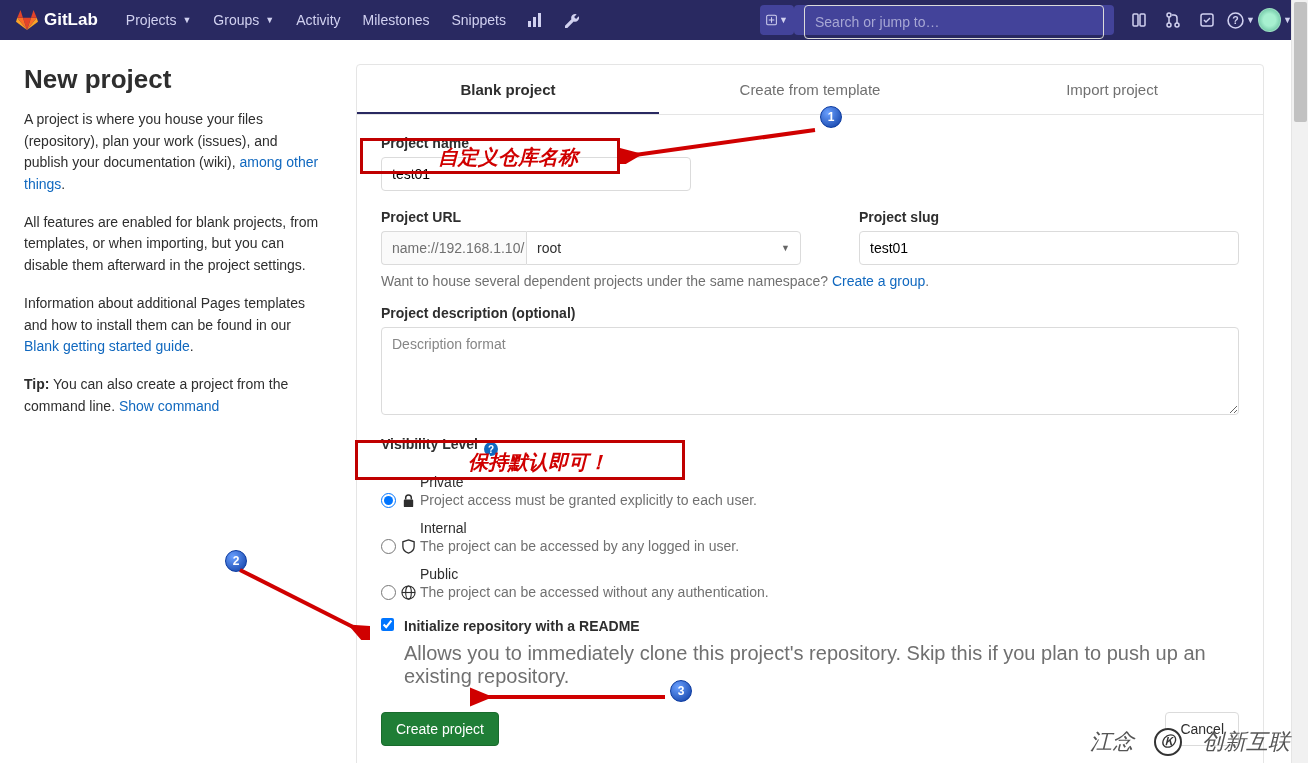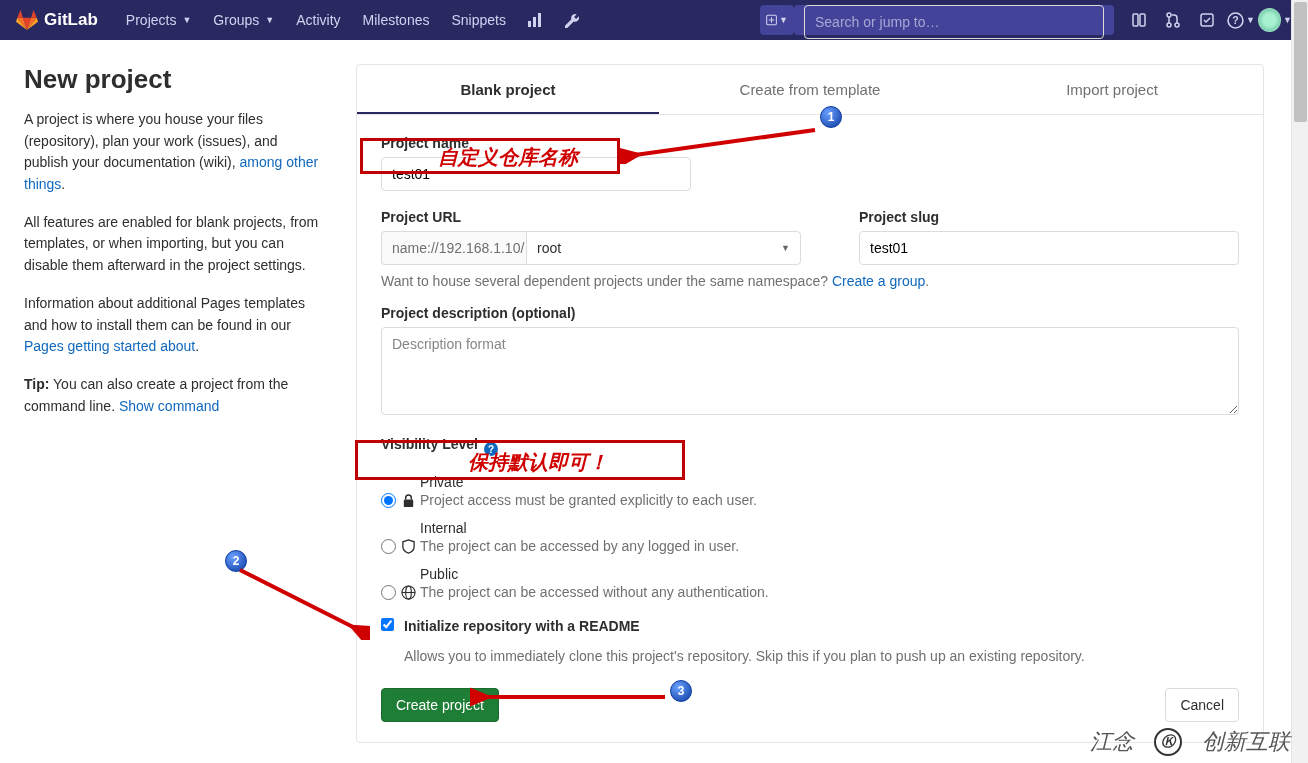--- a/index.html
+++ b/index.html
@@ -45,21 +45,21 @@
 .section-gap { margin-top: 18px; }
 .vislabel { display: flex; align-items: center; gap: 6px; }
 .qmark { width: 14px; height: 14px; border-radius: 50%; background: #1068bf; color: #fff; font-size: 10px; display: inline-flex; align-items: center; justify-content: center; font-weight: bold; }
 .radio-row { display: flex; align-items: flex-end; gap: 4px; margin: 12px 0; }
 .radio-row input[type=radio] { margin-top: 3px; width: 15px; height: 15px; }
 .radio-icon { width: 16px; display: flex; justify-content: center; margin-top: 1px; }
 .radio-body .rt { font-size: 14px; color: #2e2e2e; }
 .radio-body .rd { font-size: 14px; color: #707070; margin-top: 2px; }
 .checkbox-row { display: flex; align-items: flex-start; gap: 10px; margin-top: 18px; }
 .checkbox-row .ct { font-weight: 600; font-size: 14px; }
-.checkbox-row .cd { color: #707070; font-size: 14px; margin-top: 14px; }
+.checkbox-row .cd { color: #707070; font-size: 20px; margin-top: 8px; }
 .buttons { display: flex; justify-content: space-between; margin-top: 24px; }
 .btn-primary { background: #1f7e36; color: #fff; border: 1px solid #196b2d; border-radius: 4px; padding: 8px 14px; font-size: 14px; cursor: pointer; }
 .btn-secondary { background: #fff; border: 1px solid #dbdbdb; border-radius: 4px; padding: 8px 14px; font-size: 14px; cursor: pointer; color: #2e2e2e; }
 
 
 .anno-box { position: absolute; border: 3px solid #c00000; pointer-events: none; }
 .anno-text { position: absolute; color: #d00000; font-style: italic; font-family: KaiTi, STKaiti, serif; font-size: 20px; font-weight: 700; text-shadow: 1px 1px 0 #fff; pointer-events: none; white-space: nowrap; }
 .anno-badge { position: absolute; width: 22px; height: 22px; border-radius: 50%; background: radial-gradient(circle at 35% 30%, #6aa0ff, #0b3aa0); color: #fff; font-size: 12px; font-weight: bold; display: flex; align-items: center; justify-content: center; border: 1px solid #0b3aa0; pointer-events: none; }
 .anno-arrow { position: absolute; pointer-events: none; }
 .watermark { position: fixed; bottom: 6px; right: 18px; font-family: KaiTi, STKaiti, serif; font-size: 22px; font-style: italic; color: #555; display:flex; align-items:center; gap:20px; }
@@ -154,21 +154,21 @@
       <div class="avatar"></div>
       <span class="chev">▼</span>
     </div>
 </div>
 
 <div class="page">
   <div class="sidebar">
     <h1>New project</h1>
     <p><span>A project is where you house your files (repository), plan your work (issues), and publish your documentation (wiki), </span><a href="#">among other things</a>.</p>
     <p>All features are enabled for blank projects, from templates, or when importing, but you can disable them afterward in the project settings.</p>
-    <p><span>Information about additional Pages templates and how to install them can be found in our </span><a href="#">Pages getting started about</a>.</p>
+    <p><span>Information about additional Pages templates and how to install them can be found in our </span><a href="#">Blank getting started guide</a>.</p>
     <p><b>Tip:</b><span> You can also create a project from the command line. </span><a href="#">Show command</a></p>
   </div>
 
   <div class="main">
     <div class="tabs">
       <div class="tab active">Blank project</div>
       <div class="tab">Create from template</div>
       <div class="tab">Import project</div>
     </div>
     <div class="form">

